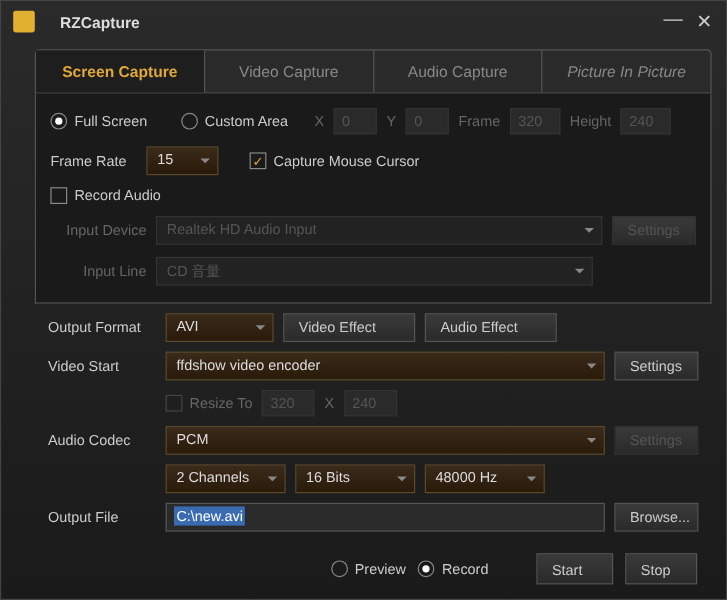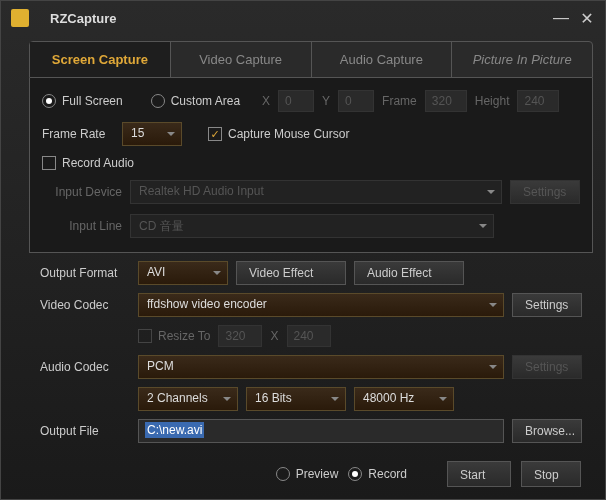--- a/index.html
+++ b/index.html
@@ -124,21 +124,21 @@
     </div>
 
     <div class="section-row">
       <div class="section-lbl">Output Format</div>
       <div class="sel" style="width:90px"><span>AVI</span></div>
       <div class="btn" style="width:110px">Video Effect</div>
       <div class="btn" style="width:110px">Audio Effect</div>
     </div>
 
     <div class="section-row">
-      <div class="section-lbl">Video Codec</div>
+      <div class="section-lbl">Video Start</div>
       <div class="sel" style="flex:1"><span>ffdshow video encoder</span></div>
       <div class="btn" style="width:70px">Settings</div>
     </div>
 
     <div class="section-row">
       <div class="section-lbl"></div>
       <div class="chk">
         <div class="chk-box disabled"></div>
         <span class="lbl dim">Resize To</span>
       </div>

